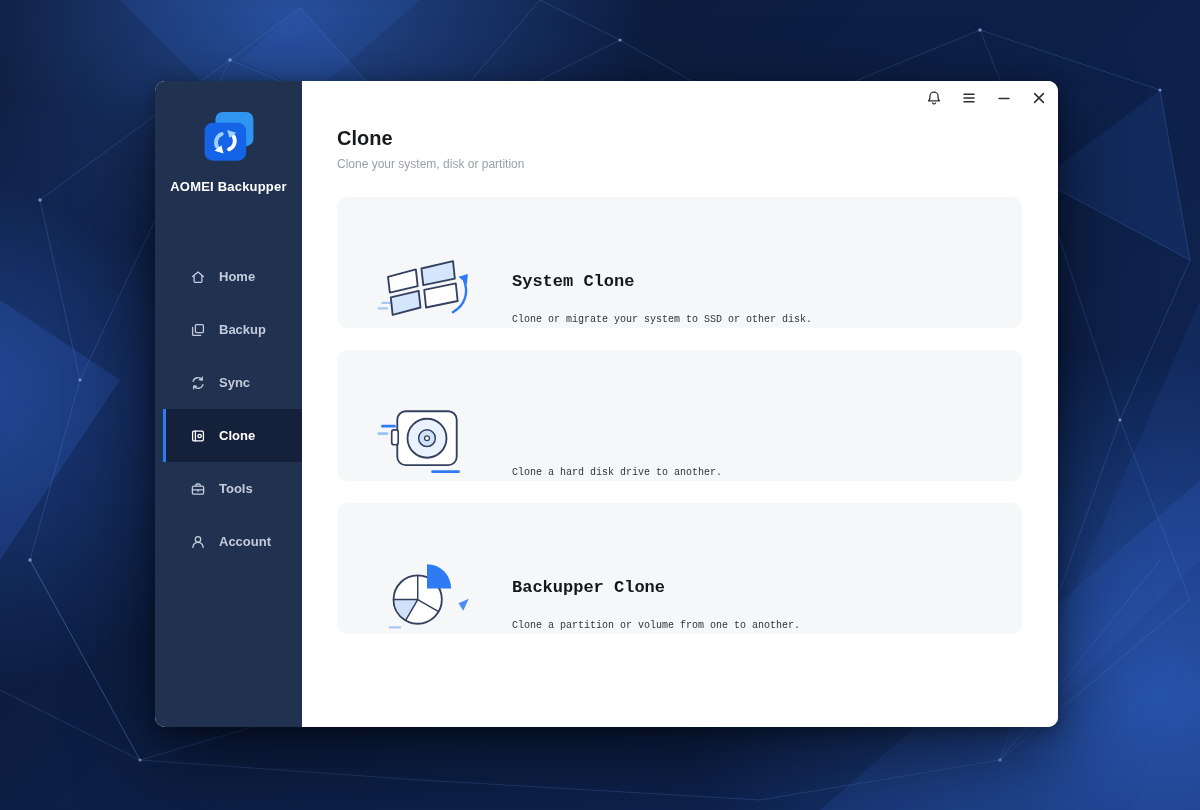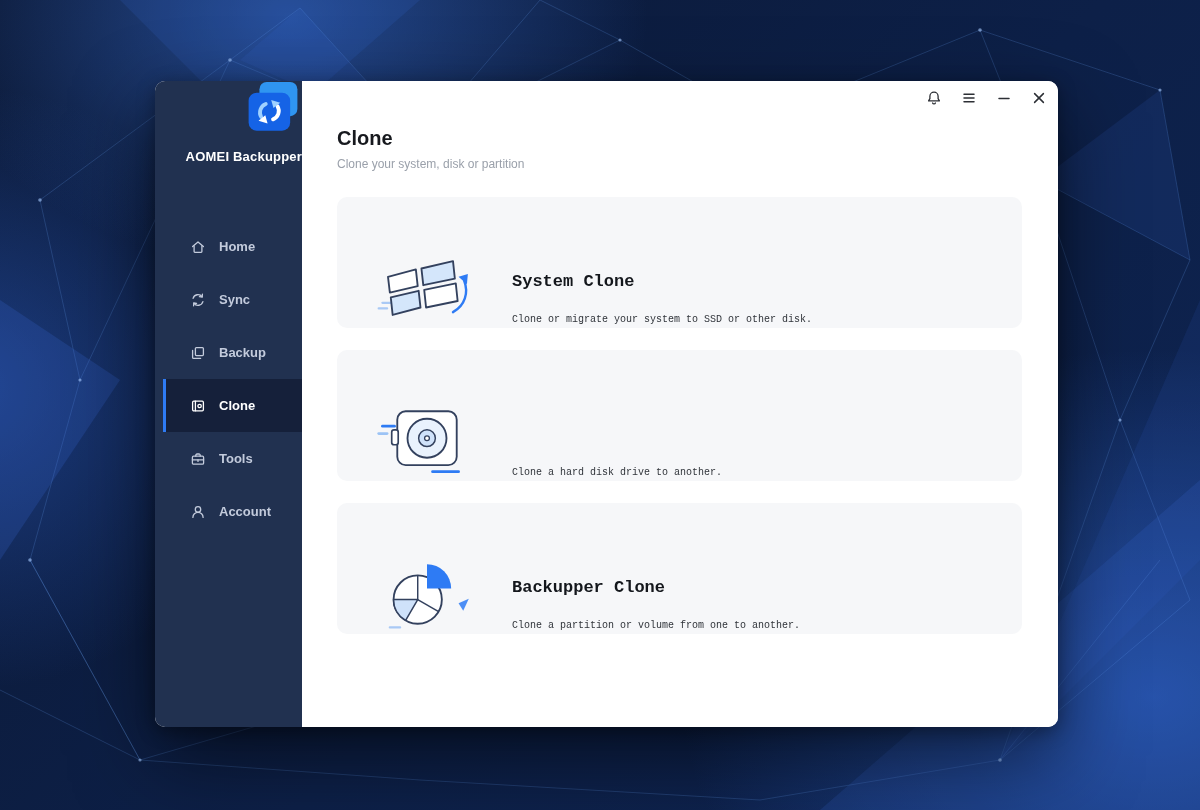--- a/index.html
+++ b/index.html
@@ -23,21 +23,21 @@
 
   
   .app-window{
     position:absolute;left:155px;top:81px;width:903px;height:646px;
     background:#ffffff;border-radius:10px;overflow:hidden;display:flex;
     box-shadow:0 30px 80px rgba(0,0,0,.55), 0 4px 18px rgba(0,0,0,.35);
   }
 
   
   .sidebar{width:147px;flex-shrink:0;background:var(--sidebar-bg);display:flex;flex-direction:column;}
-  .logo-block{display:flex;flex-direction:column;align-items:flex-end;}
+  .logo-block{padding-top:30px;display:flex;flex-direction:column;align-items:center;}
   .logo-icon{width:58px;height:56px;}
   .app-name{margin-top:12px;color:#ffffff;font-size:13px;font-weight:bold;letter-spacing:.2px;white-space:nowrap;}
   .nav{margin-top:56px;}
   .nav-item{
     position:relative;height:53px;display:flex;align-items:center;
     padding-left:27px;gap:13px;color:#c3cbdc;font-size:13px;font-weight:600;cursor:pointer;margin-left:8px;
   }
   .nav-item svg{width:16px;height:16px;flex-shrink:0;}
   .nav-item.active{background:var(--sidebar-active-bg);color:#ffffff;}
   .nav-item.active::before{
@@ -124,33 +124,33 @@
     <nav class="nav">
       <div class="nav-item">
         <svg viewBox="0 0 16 16" fill="none" stroke="currentColor" stroke-width="1.3" stroke-linecap="round" stroke-linejoin="round">
           <path d="M2.6 7.6 L8 3 l5.4 4.6"></path>
           <path d="M4.1 6.9 V12.6 a.8.8 0 0 0 .8.8 h6.2 a.8.8 0 0 0 .8-.8 V6.9"></path>
         </svg>
         <span>Home</span>
       </div>
       <div class="nav-item">
         <svg viewBox="0 0 16 16" fill="none" stroke="currentColor" stroke-width="1.3" stroke-linecap="round" stroke-linejoin="round">
+          <rect x="5.4" y="2.6" width="8" height="8" rx="1"></rect>
+          <path d="M10.6 13.4 H3.6 a1 1 0 0 1 -1-1 V5.4"></path>
+        </svg>
+        <span>Backup</span>
+      </div>
+      <div class="nav-item">
+        <svg viewBox="0 0 16 16" fill="none" stroke="currentColor" stroke-width="1.3" stroke-linecap="round" stroke-linejoin="round">
           <path d="M3.1 6.4 a5.1 5.1 0 0 1 9-1.7"></path>
           <path d="M12.9 9.6 a5.1 5.1 0 0 1 -9 1.7"></path>
           <path d="M12.4 2.2 l-.2 2.8 -2.8-.3"></path>
           <path d="M3.6 13.8 l.2-2.8 2.8.3"></path>
         </svg>
         <span>Sync</span>
-      </div>
-      <div class="nav-item">
-        <svg viewBox="0 0 16 16" fill="none" stroke="currentColor" stroke-width="1.3" stroke-linecap="round" stroke-linejoin="round">
-          <rect x="5.4" y="2.6" width="8" height="8" rx="1"></rect>
-          <path d="M10.6 13.4 H3.6 a1 1 0 0 1 -1-1 V5.4"></path>
-        </svg>
-        <span>Backup</span>
       </div>
       <div class="nav-item active">
         <svg viewBox="0 0 16 16" fill="none" stroke="currentColor" stroke-width="1.3" stroke-linecap="round" stroke-linejoin="round">
           <rect x="2.6" y="3.2" width="10.8" height="9.6" rx="1.2"></rect>
           <path d="M5.4 3.2 v9.6"></path>
           <circle cx="9.6" cy="8" r="1.7"></circle>
         </svg>
         <span>Clone</span>
       </div>
       <div class="nav-item">

